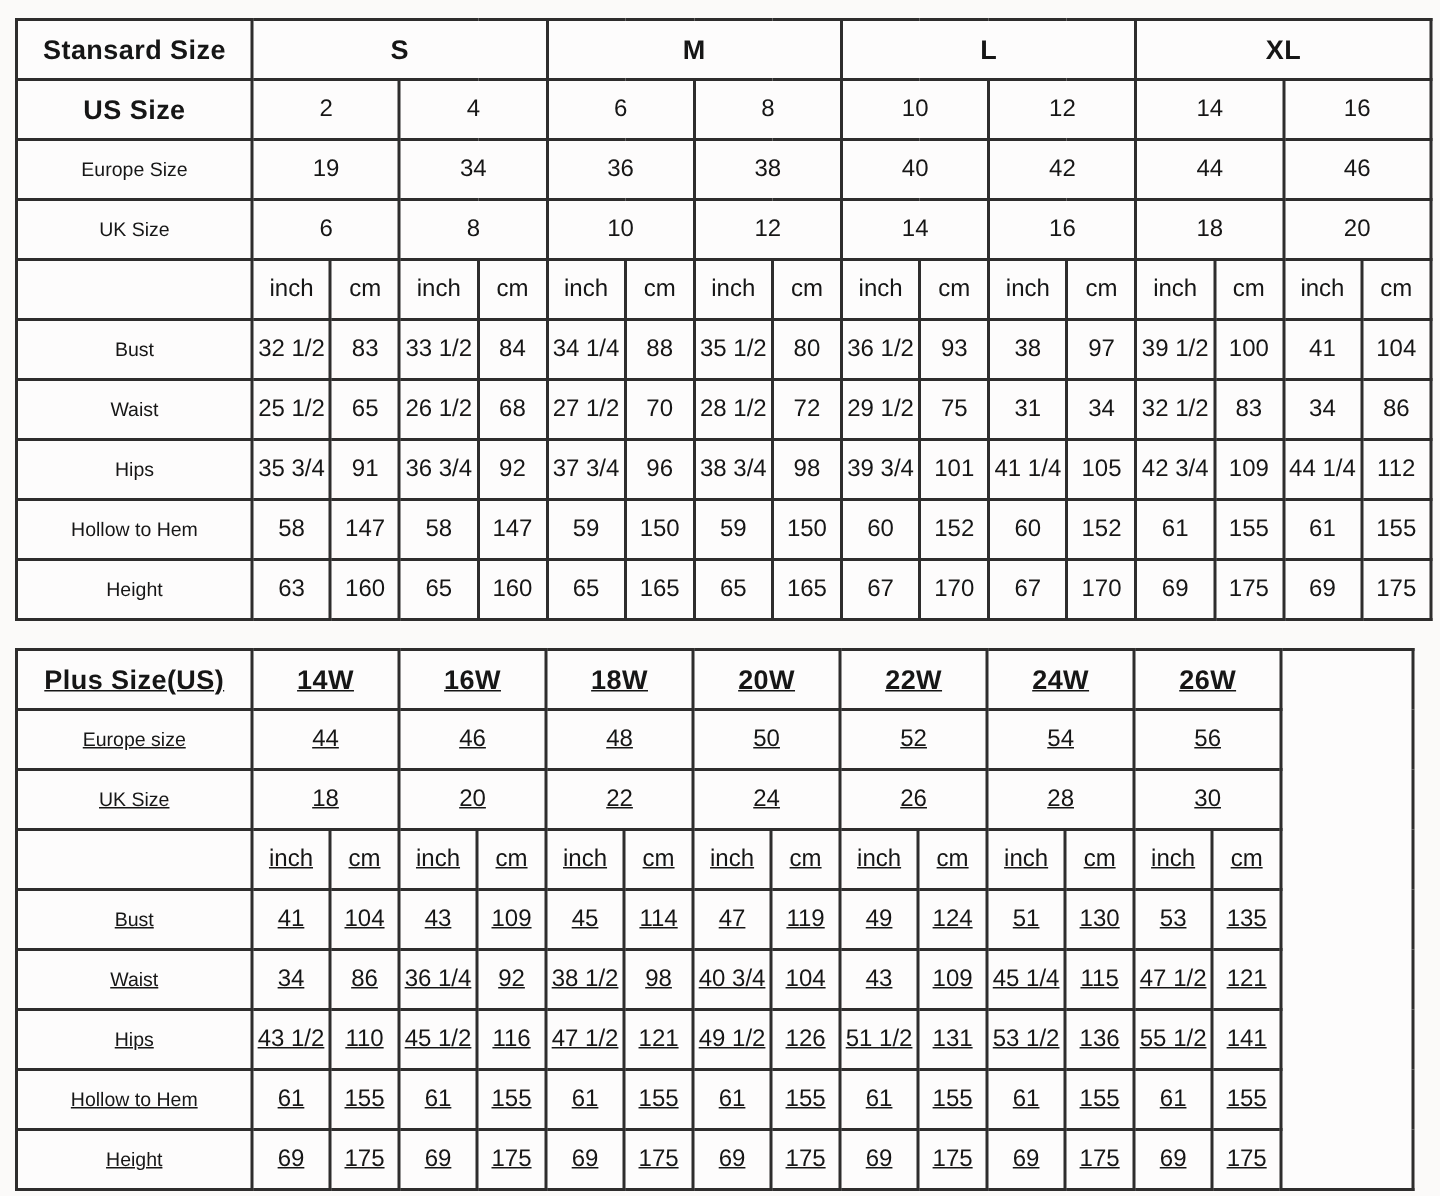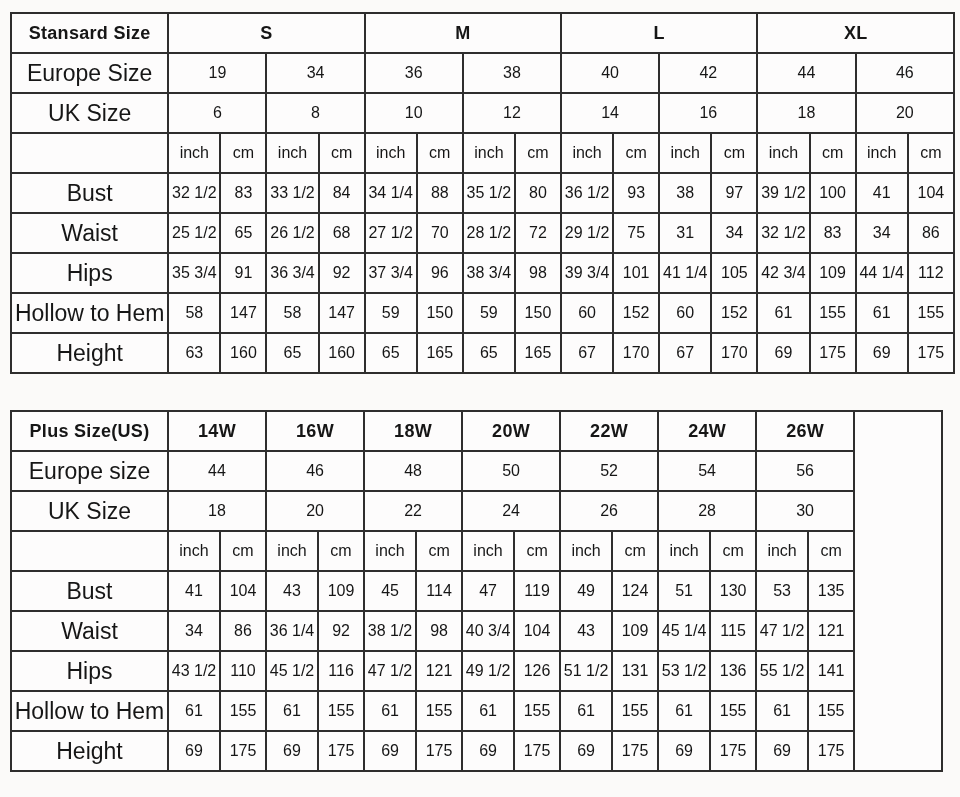--- a/index.html
+++ b/index.html
@@ -11,36 +11,36 @@
     font-family: "Liberation Sans", sans-serif;
     color: #161616;
   }
   .page { padding: 12px 9px 0 10px; }
   table.size-table {
     border-collapse: collapse;
     table-layout: fixed;
     background: #fdfcfc;
     empty-cells: show;
   }
-  .t-standard { width: 945px; margin-bottom: 36px; }
-  .t-plus { width: 783px; }
+  .t-standard { width: 945px; margin-bottom: 18px; }
+  .t-plus { width: 783px; text-decoration: underline; }
   .size-table tr { height: 40px; }
   .size-table td, .size-table th {
     border: 2px solid #2e2d2d;
     text-align: center;
     vertical-align: middle;
     font-size: 16px;
     font-weight: normal;
     color: #161616;
     padding: 0 1px;
     white-space: nowrap;
     overflow: hidden;
     line-height: 1.05;
   }
-  .size-table .lbl { font-size: 23px; }
+  .size-table .lbl { font-size: 13px; }
   .size-table .bold { font-weight: bold; font-size: 18px; letter-spacing: 0.3px; }
 </style>
 </head>
 <body>
 
 <div class="page">
 
   <table class="size-table t-standard">
     <colgroup>
         <col style="width: 157px;">
@@ -61,20 +61,31 @@
         <col style="width: 52px;">
         <col style="width: 46px;">
       </colgroup>
     <tbody>
         <tr>
           <th class="lbl bold">Stansard Size</th>
           <td class="bold" colspan="4">S</td>
           <td class="bold" colspan="4">M</td>
           <td class="bold" colspan="4">L</td>
           <td class="bold" colspan="4">XL</td>
+        </tr>
+        <tr>
+          <td class="lbl bold">US Size</td>
+          <td colspan="2">2</td>
+          <td colspan="2">4</td>
+          <td colspan="2">6</td>
+          <td colspan="2">8</td>
+          <td colspan="2">10</td>
+          <td colspan="2">12</td>
+          <td colspan="2">14</td>
+          <td colspan="2">16</td>
         </tr>
         <tr>
           <td class="lbl">Europe Size</td>
           <td colspan="2">19</td>
           <td colspan="2">34</td>
           <td colspan="2">36</td>
           <td colspan="2">38</td>
           <td colspan="2">40</td>
           <td colspan="2">42</td>
           <td colspan="2">44</td>

